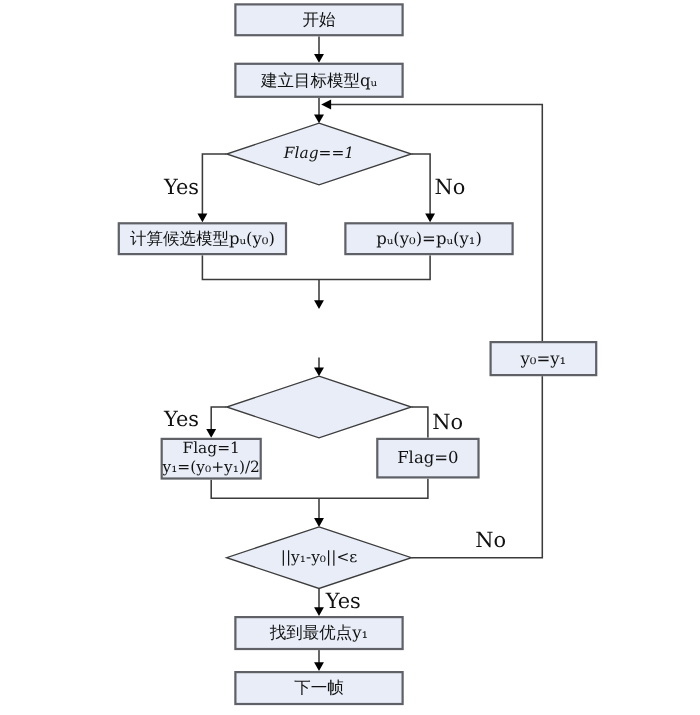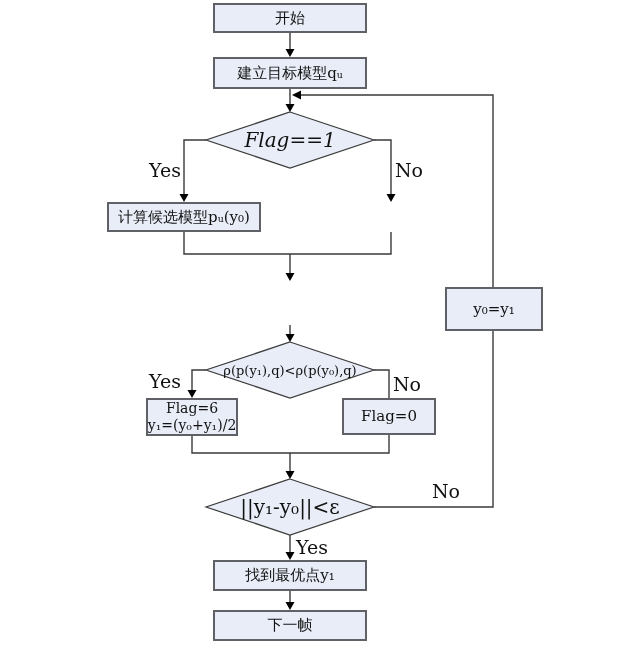--- a/index.html
+++ b/index.html
@@ -20,21 +20,21 @@
     border:2px solid #5f6166;
     box-sizing:border-box;
     font-size:15px;
     line-height:1.25;
     text-align:center;
     white-space:nowrap;
   }
   .dtext{
     position:absolute;
     display:flex;align-items:center;justify-content:center;
-    font-size:20px;
+    font-size:14px;
     text-align:center;
     white-space:nowrap;
   }
   .dtext.italic{font-style:italic;}
   .edge-label{
     position:absolute;
     display:flex;align-items:center;justify-content:center;
     font-size:19px;
     white-space:nowrap;
   }
@@ -101,46 +101,48 @@
   </div>
 
   <div class="node" style="left:107px;top:202px;width:154px;height:30px">
     <span>计算候选模型pᵤ(y₀)</span>
   </div>
 
   <div class="node" style="left:213px;top:57px;width:154px;height:32px">
     <span>建立目标模型qᵤ</span>
   </div>
 
+  <div class="node" style="left:313px;top:202px;width:154px;height:30px">
+    <span>pᵤ(y₀)=pᵤ(y₁)</span>
+  </div>
 
 
   <div class="node" style="left:146px;top:398px;width:92px;height:38px;font-size:14px">
-    <span>Flag=6</span>
+    <span>Flag=1</span>
     <span>y₁=(y₀+y₁)/2</span>
   </div>
 
   <div class="node" style="left:342px;top:398px;width:94px;height:37px">
     <span>Flag=0</span>
   </div>
 
-  <div class="node" style="left:445px;top:287px;width:98px;height:44px">
+  <div class="node" style="left:445px;top:310px;width:98px;height:32px">
     <span>y₀=y₁</span>
   </div>
 
   <div class="node" style="left:213px;top:560px;width:154px;height:31px">
     <span>找到最优点y₁</span>
   </div>
 
   <div class="node" style="left:213px;top:610px;width:154px;height:31px">
     <span>下一帧</span>
   </div>
 
   <div class="dtext italic" style="left:206px;top:126px;width:168px;height:28px">Flag==1</div>
 
-  <div class="dtext small" style="left:202px;top:358px;width:176px;height:24px">ρ(p(y₁),q)&lt;ρ(p(y₀),q)</div>
 
   <div class="dtext" style="left:206px;top:495px;width:168px;height:24px">||y₁-y₀||&lt;ε</div>
 
   <div class="edge-label" style="left:148px;top:161px;width:34px;height:17px">Yes</div>
   <div class="edge-label" style="left:395px;top:161px;width:28px;height:17px">No</div>
 
   <div class="edge-label" style="left:148px;top:372px;width:34px;height:17px">Yes</div>
   <div class="edge-label" style="left:393px;top:375px;width:28px;height:17px">No</div>
 
   <div class="edge-label" style="left:428px;top:482px;width:36px;height:17px">No</div>

